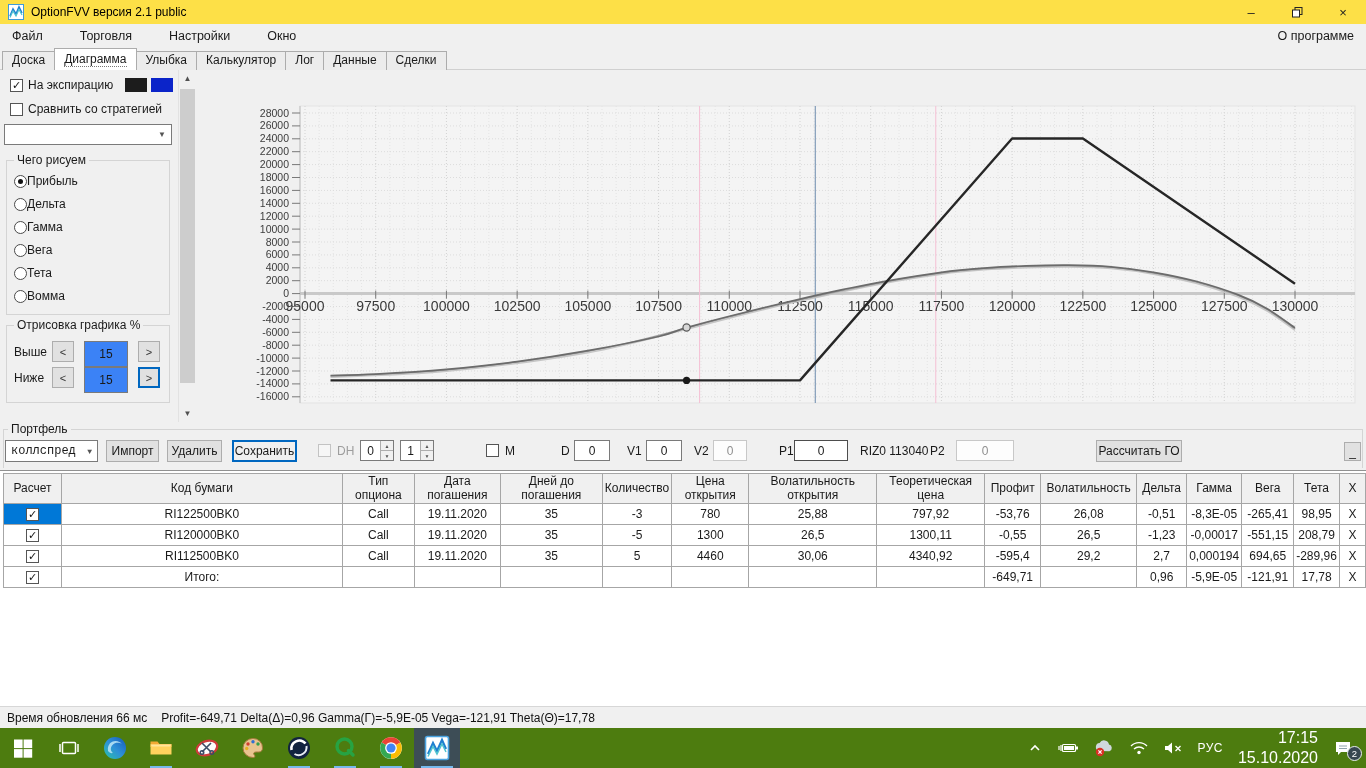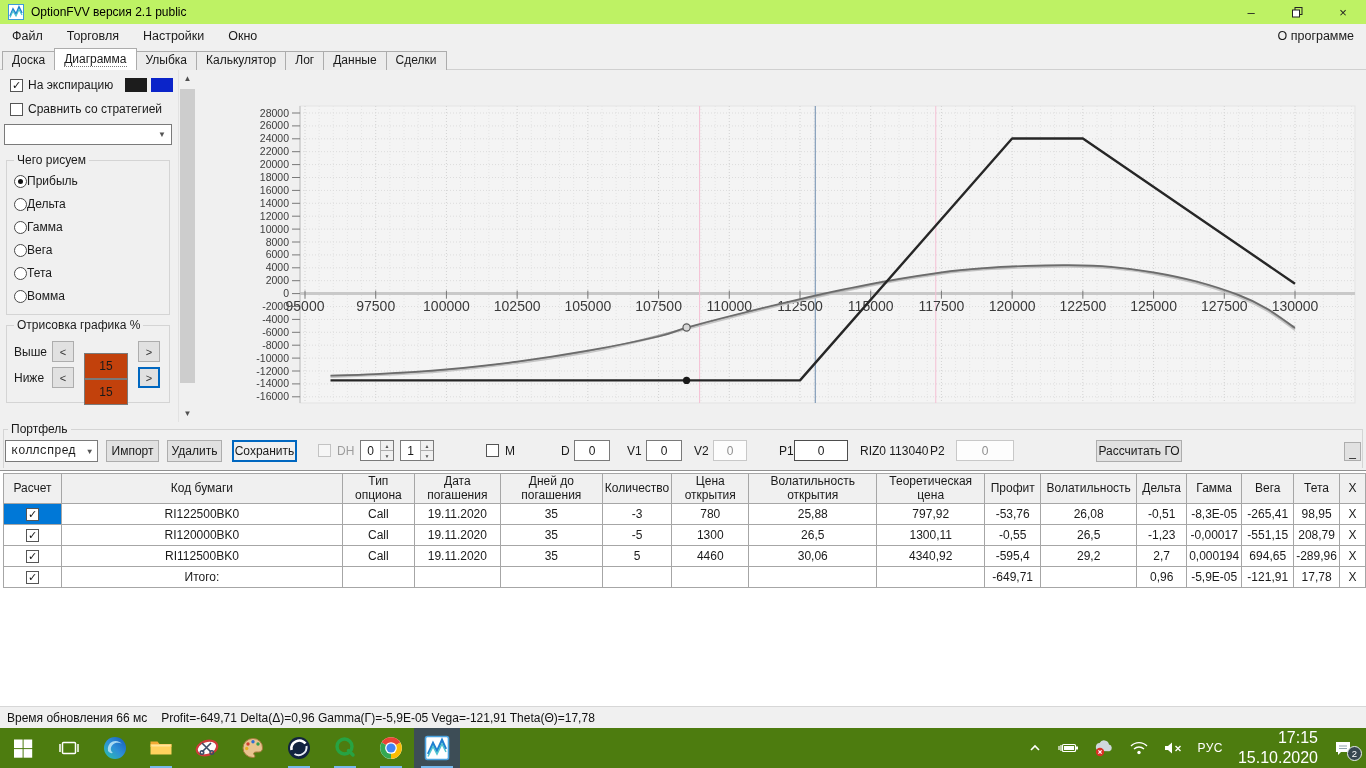--- a/index.html
+++ b/index.html
@@ -1,20 +1,20 @@
 <!DOCTYPE html>
 <html><head>
 <meta charset="utf-8">
 <style>
   * { margin:0; padding:0; box-sizing:border-box; }
   html,body { width:1366px; height:768px; overflow:hidden; }
   body { font-family:"Liberation Sans", sans-serif; font-size:12px; color:#1a1a1a; background:#f0f0f0; }
 
   
-  .titlebar { height:24px; background:#bef264; display:flex; align-items:center; }
+  .titlebar { height:24px; background:#fde047; display:flex; align-items:center; }
   .app-icon { width:16px; height:16px; margin-left:8px; }
   .title-text { margin-left:7px; font-size:12px; color:#000; }
   .win-controls { margin-left:auto; display:flex; height:100%; }
   .win-btn { width:46px; height:100%; display:flex; align-items:center; justify-content:center; color:#222; font-size:13px; }
 
   
   .menubar { height:23px; background:#f0f0f0; display:flex; align-items:center; font-size:12.5px; }
   .menu-item { padding:0 12px; height:100%; display:flex; align-items:center; }
   .menu-right { margin-left:auto; padding:0 12px; }
 
@@ -34,21 +34,21 @@
   .swatch { width:22px; height:14px; position:absolute; }
   .combo { position:absolute; background:#fff; border:1px solid #7a7a7a; height:21px; display:flex; align-items:center; padding-left:5px; }
   .combo .arrow { margin-left:auto; margin-right:5px; font-size:8px; color:#555; }
   .groupbox { position:absolute; border:1px solid #d4d4d4; }
   .groupbox .legend { position:absolute; top:-8px; left:7px; background:#f0f0f0; padding:0 3px; font-size:12px; }
   .radio-row { position:absolute; display:flex; align-items:center; }
   .radio { width:13px; height:13px; border:1px solid #4a4a4a; border-radius:50%; background:#fff; position:relative; }
   .radio.sel::after { content:""; position:absolute; left:3px; top:3px; width:5px; height:5px; border-radius:50%; background:#111; }
   .small-btn { position:absolute; width:22px; height:21px; background:#e1e1e1; border:1px solid #adadad; display:flex; align-items:center; justify-content:center; font-size:11px; color:#333; }
   .small-btn.focus { border:2px solid #0067c0; }
-  .val-box { position:absolute; width:44px; height:26px; background:#c2410c; border:1px solid #7a7a7a; display:flex; align-items:center; justify-content:center;margin-top:12px; }
+  .val-box { position:absolute; width:44px; height:26px; background:#3b82f6; border:1px solid #7a7a7a; display:flex; align-items:center; justify-content:center; }
   .vscroll { width:17px; background:#f0f0f0; border-left:1px solid #e2e2e2; position:relative; }
   .vscroll .arr { position:absolute; left:0; width:17px; height:17px; display:flex; align-items:center; justify-content:center; font-size:8px; color:#505050; }
   .vscroll .thumb { position:absolute; left:1px; width:15px; background:#cdcdcd; }
 
   .chart-panel { flex:1; position:relative; }
   .chart-title { text-align:center; font-size:13px; padding-top:7px; color:#111; }
   svg.chart { position:absolute; left:0; top:22px; }
 
   
   .portfolio { height:48px; background:#f0f0f0; position:relative; }
@@ -108,21 +108,21 @@
       <svg width="11" height="11" viewBox="0 0 11 11">
         <rect x="3" y="0.5" width="7" height="7" fill="none" stroke="#222"></rect>
         <rect x="0.5" y="3" width="7" height="7" fill="#fff" stroke="#222"></rect>
       </svg>
     </div>
     <div class="win-btn">×</div>
   </div>
 </div>
 
 <div class="menubar">
-  <div id="menu-items" style="display:flex; height:100%;">
+  <div id="menu-items" style="display:flex; height:100%;gap:13px;">
       <div class="menu-item">Файл</div>
       <div class="menu-item">Торговля</div>
       <div class="menu-item">Настройки</div>
       <div class="menu-item">Окно</div>
     </div>
   <div class="menu-right">О программе</div>
 </div>
 
 <div class="tabstrip" id="tabstrip">
     <div class="tab"><span class="tab-label">Доска</span></div>

